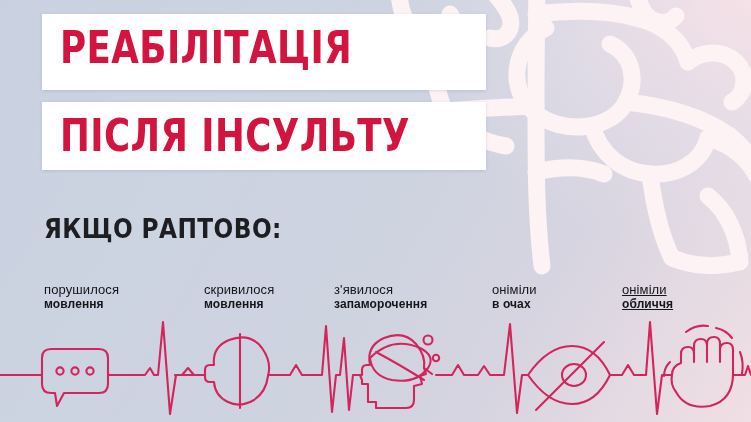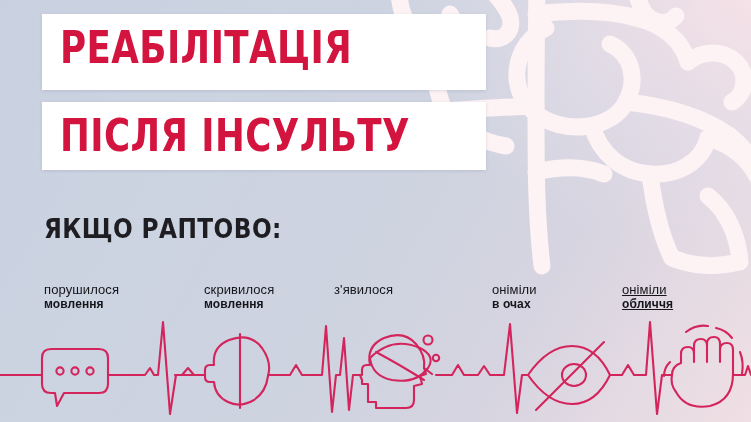--- a/index.html
+++ b/index.html
@@ -98,20 +98,21 @@
     <div class="label" id="label-0">
       <span class="l1">порушилося</span>
       <span class="l2">мовлення</span>
     </div>
     <div class="label" id="label-1">
       <span class="l1">скривилося</span>
       <span class="l2">мовлення</span>
     </div>
     <div class="label" id="label-2">
       <span class="l1">з'явилося</span>
+      <span class="l2">запаморочення</span>
     </div>
     <div class="label" id="label-3">
       <span class="l1">оніміли</span>
       <span class="l2">в очах</span>
     </div>
     <div class="label" id="label-4">
       <span class="l1">оніміли</span>
       <span class="l2">обличчя</span>
     </div>
   </div>

